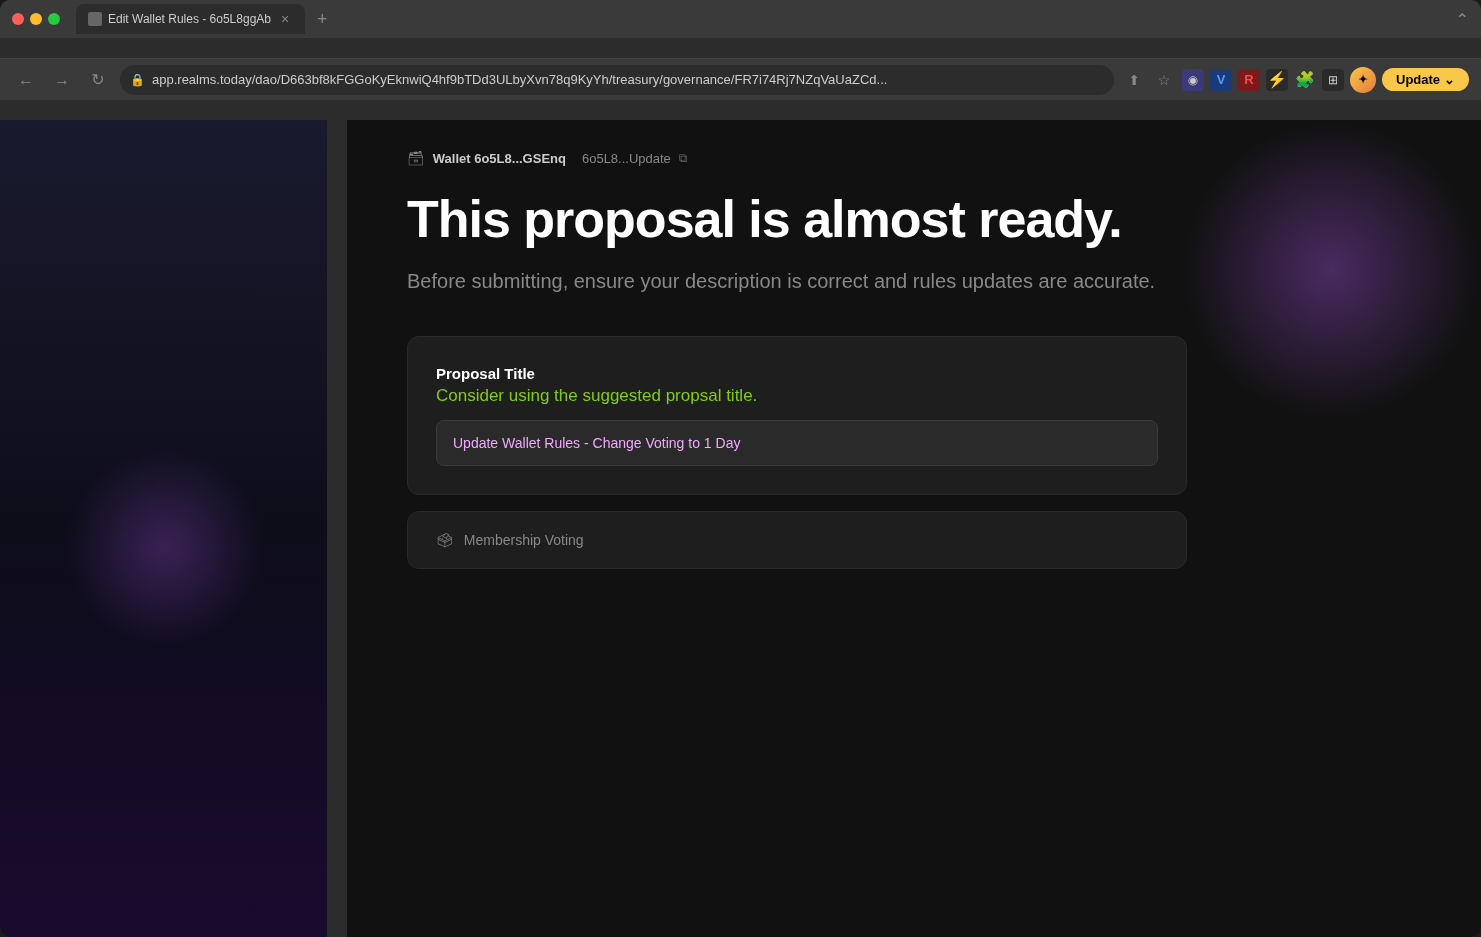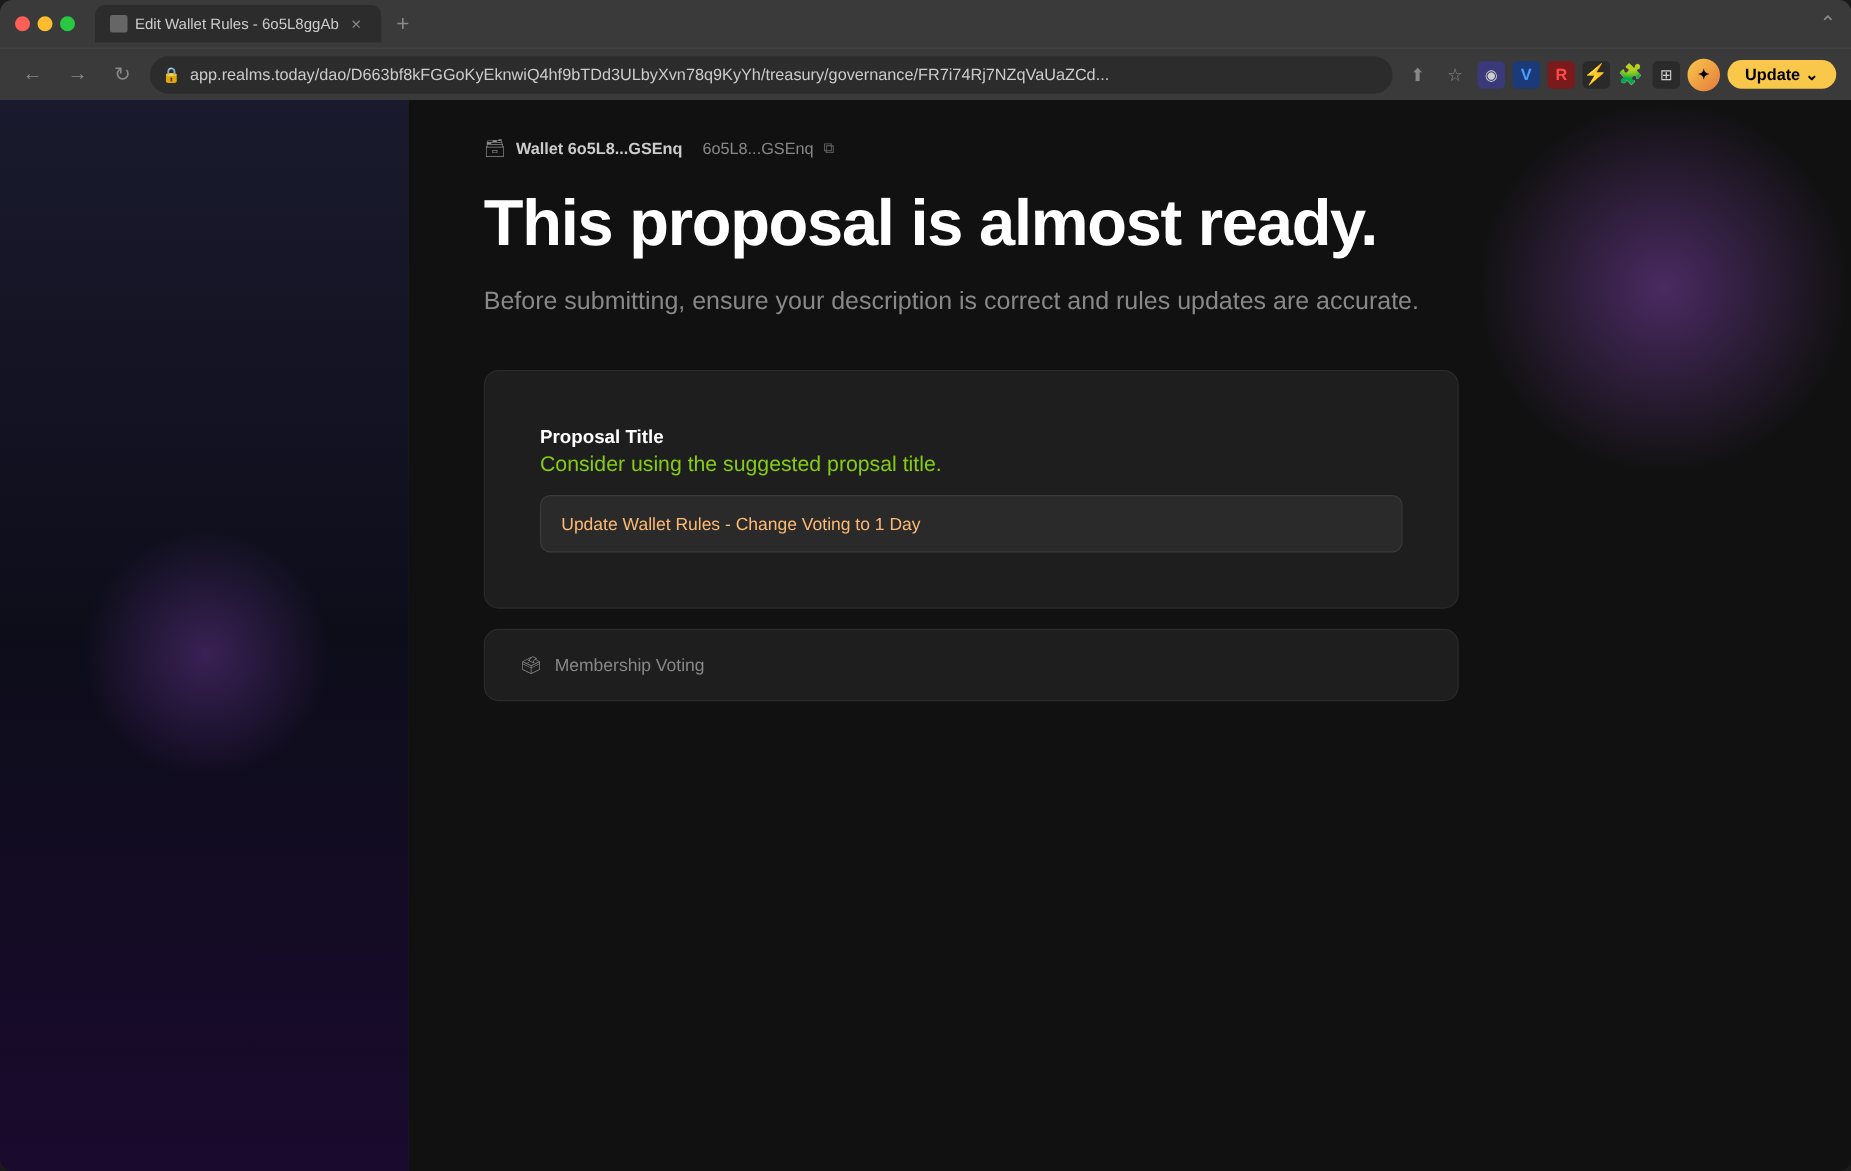--- a/index.html
+++ b/index.html
@@ -1,15 +1,15 @@
 <!DOCTYPE html>
 <html><head>
   <meta charset="utf-8">
   <style>
-    * { box-sizing: border-box; margin: 0; padding: 0; }
+    * { box-sizing: border-box; margin: 0; padding: 0; gap: 20px; }
 
     body {
       background: #1a1a1a;
       font-family: -apple-system, BlinkMacSystemFont, 'Segoe UI', sans-serif;
       width: 1481px;
       height: 937px;
       overflow: hidden;
     }
 
     
@@ -315,21 +315,21 @@
       font-size: 20px;
       color: #888;
       margin-bottom: 40px;
       line-height: 1.5;
     }
 
     
     .card {
       background: #1e1e1e;
       border-radius: 12px;
-      padding: 44px;
+      padding: 28px;
       margin-bottom: 16px;
       border: 1px solid #2a2a2a;
     }
 
     .field-label {
       font-size: 15px;
       font-weight: 700;
       color: #ffffff;
       margin-bottom: 4px;
     }
@@ -339,21 +339,21 @@
       color: #84cc16;
       margin-bottom: 14px;
     }
 
     .text-input {
       width: 100%;
       background: #2a2a2a;
       border: 1px solid #3a3a3a;
       border-radius: 8px;
       padding: 14px 16px;
-      color: #fdba74;
+      color: #f0abfc;
       font-size: 14px;
       outline: none;
       font-family: inherit;
     }
 
     .textarea-input {
       width: 100%;
       background: #2a2a2a;
       border: 1px solid #3a3a3a;
       border-radius: 8px;
@@ -462,21 +462,21 @@
 
     <div class="sidebar"></div>
 
     <div class="main-page">
       <div class="page-content">
 
         <div class="breadcrumb">
           <span class="breadcrumb-wallet-icon">🗃</span>
           <span class="breadcrumb-wallet-name">Wallet 6o5L8...GSEnq</span>
           <span class="breadcrumb-separator"></span>
-          <span class="breadcrumb-address">6o5L8...GSEnq</span>
+          <span class="breadcrumb-address">6o5L8...Update</span>
           <span class="breadcrumb-copy-icon" title="Copy address">⧉</span>
         </div>
 
         <h1 class="hero-heading">
           <span>This proposal is almost ready.</span><br>
         </h1>
 
         <p class="hero-subtitle">Before submitting, ensure your description is correct and rules updates are accurate.</p>
 
         <div class="card">

